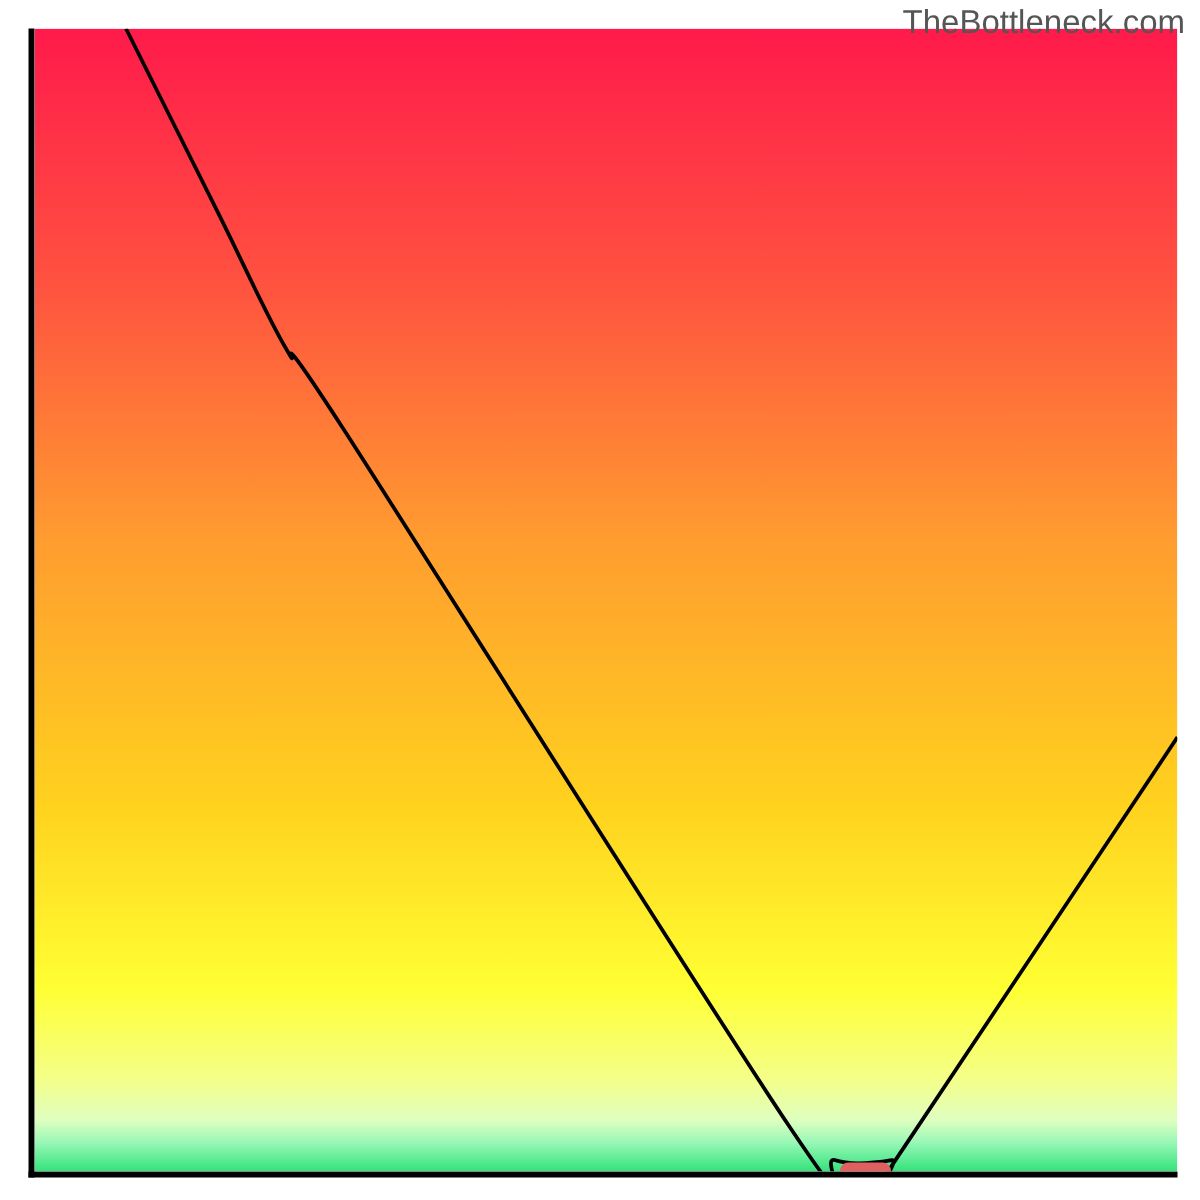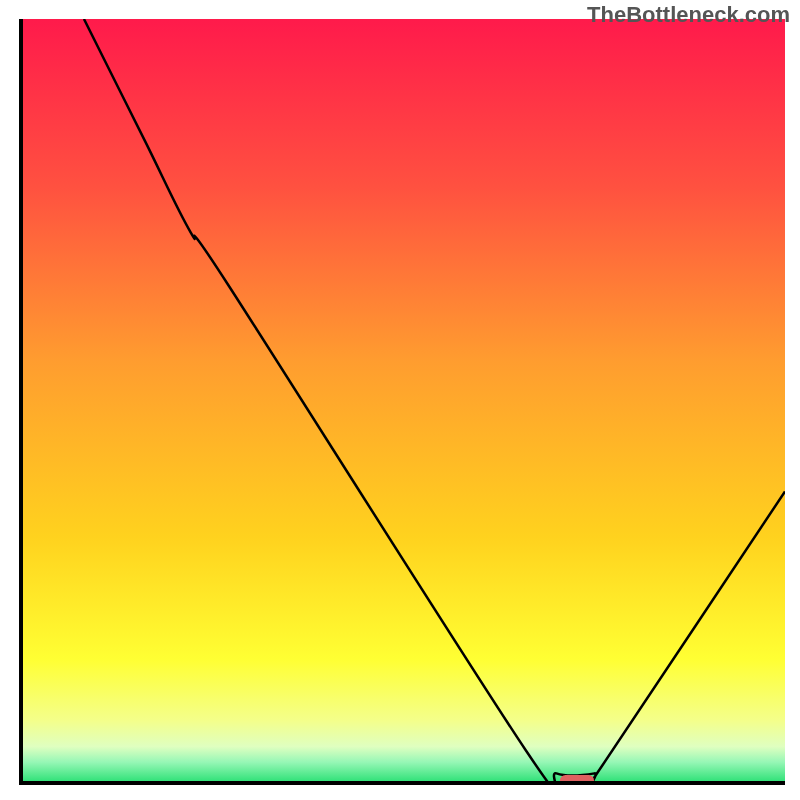--- a/index.html
+++ b/index.html
@@ -9,21 +9,21 @@
     height: 800px;
     background: #ffffff;
     position: relative;
     font-family: Arial, Helvetica, sans-serif;
   }
   .watermark {
     position: absolute;
     top: 2px;
     right: 10px;
     font-size: 22px;
-    font-weight: 700;
+    font-weight: 400;
     color: #555555;
     z-index: 20;
   }
   .plot {
     position: absolute;
     left: 19px;
     top: 19px;
     width: 762px;
     height: 762px;
     border-left: 4px solid #000000;

